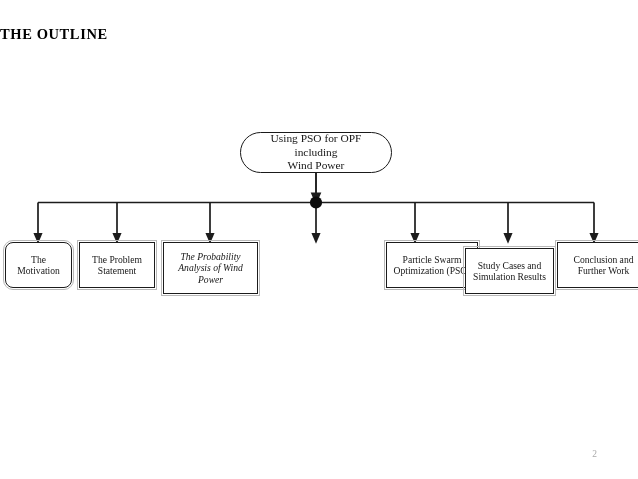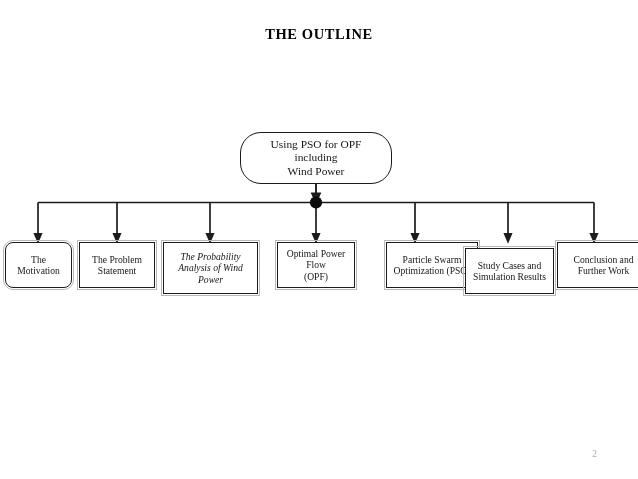--- a/index.html
+++ b/index.html
@@ -23,21 +23,20 @@
     height: 479px;
     background: #ffffff;
   }
 
   
   #slide-title {
     position: absolute;
     left: 0;
     top: 26px;
     width: 638px;
-    text-align: center;
     font-family: "Liberation Serif", "DejaVu Serif", serif;
     font-weight: bold;
     font-size: 14.5px;
     letter-spacing: 0.6px;
     color: #000000;
     white-space: nowrap;
   }
 
   
   #connectors {
@@ -48,21 +47,21 @@
     height: 479px;
     pointer-events: none;
   }
 
   
   #root-node {
     position: absolute;
     left: 240px;
     top: 132px;
     width: 152px;
-    height: 52px;
+    height: 41px;
     box-sizing: border-box;
     border: 1.4px solid #1a1a1a;
     border-radius: 21px;
     background: #ffffff;
     display: flex;
     align-items: center;
     justify-content: center;
     text-align: center;
     line-height: 1.18;
     font-size: 11.4px;
@@ -150,25 +149,20 @@
     <span class="leaf-text">The Problem
 Statement</span>
   </div>
 
   <div class="leaf-box" style="left:163px; top:242px; width:95px; height:52px;font-style:italic;">
     <span class="leaf-text">The Probability
 Analysis of Wind
 Power</span>
   </div>
 
-  <div class="leaf-box" style="left:277px; top:242px; width:78px; height:46px;">
-    <span class="leaf-text">Optimal Power
-Flow
-(OPF)</span>
-  </div>
 
   <div class="leaf-box" style="left:370px; top:242px; width:92px; height:46px;margin-left:16px;">
     <span class="leaf-text">Particle Swarm
 Optimization (PSO)</span>
   </div>
 
   <div class="leaf-box" style="left:465px; top:248px; width:89px; height:46px;">
     <span class="leaf-text">Study Cases and
 Simulation Results</span>
   </div>

